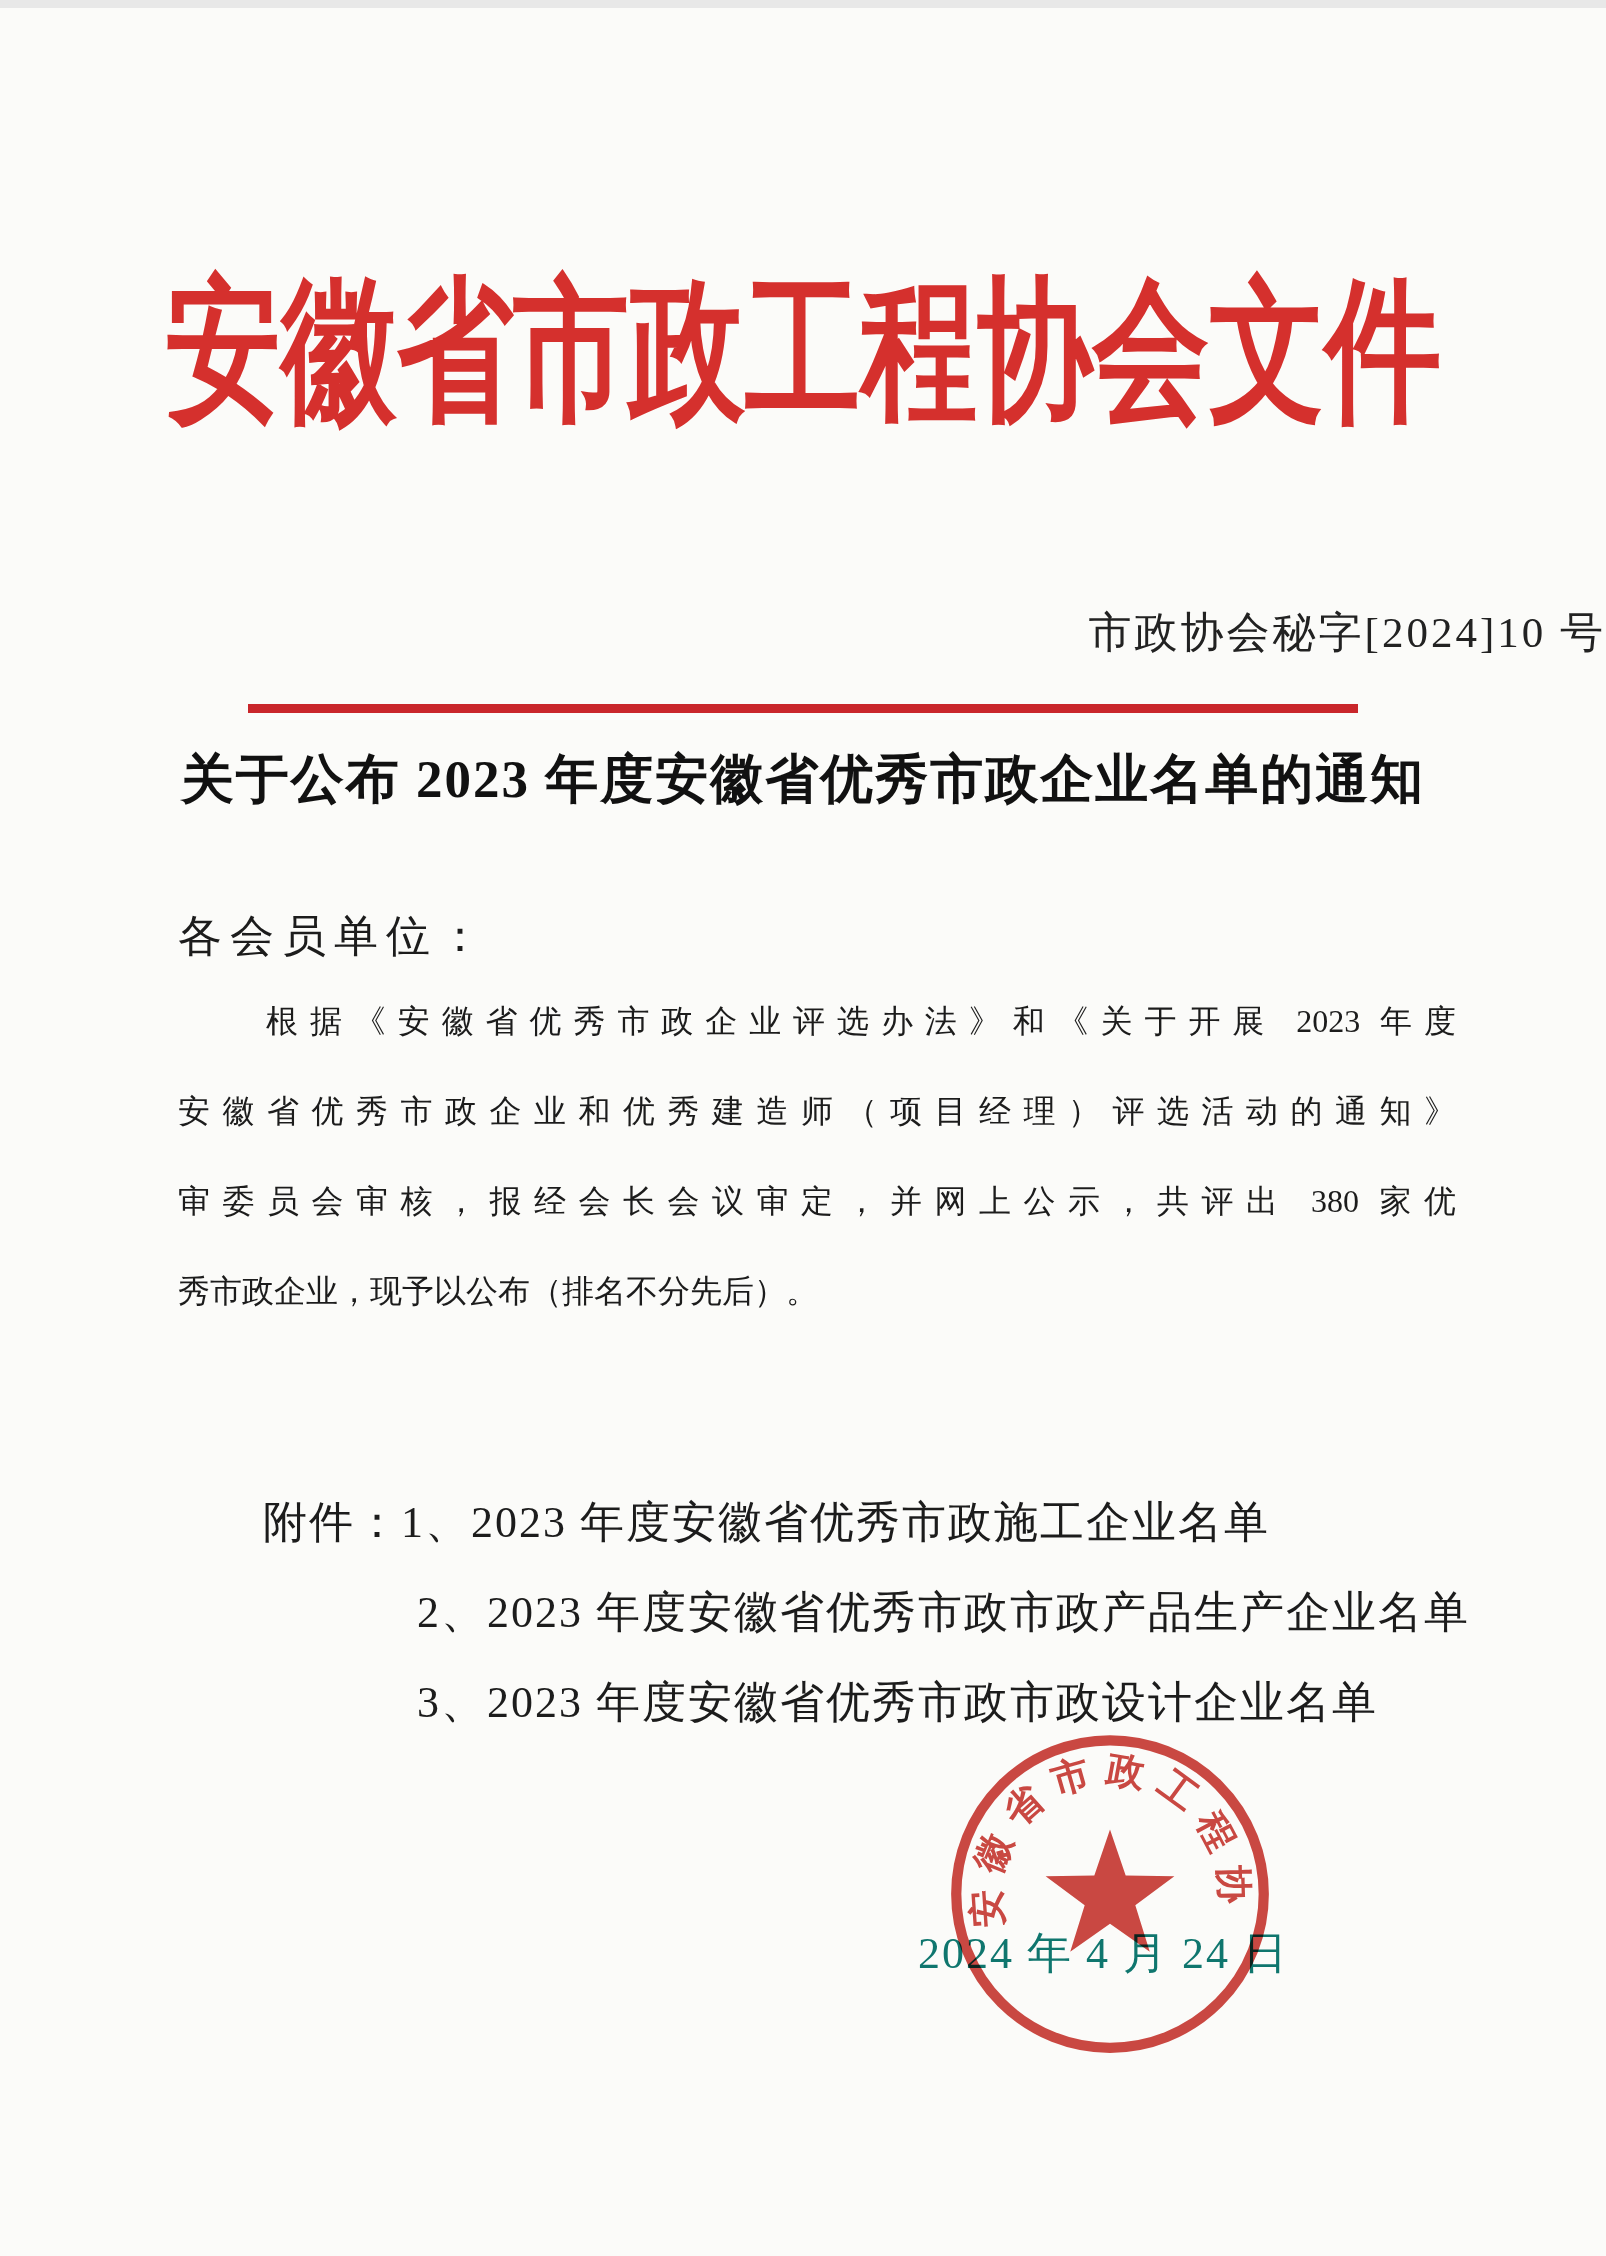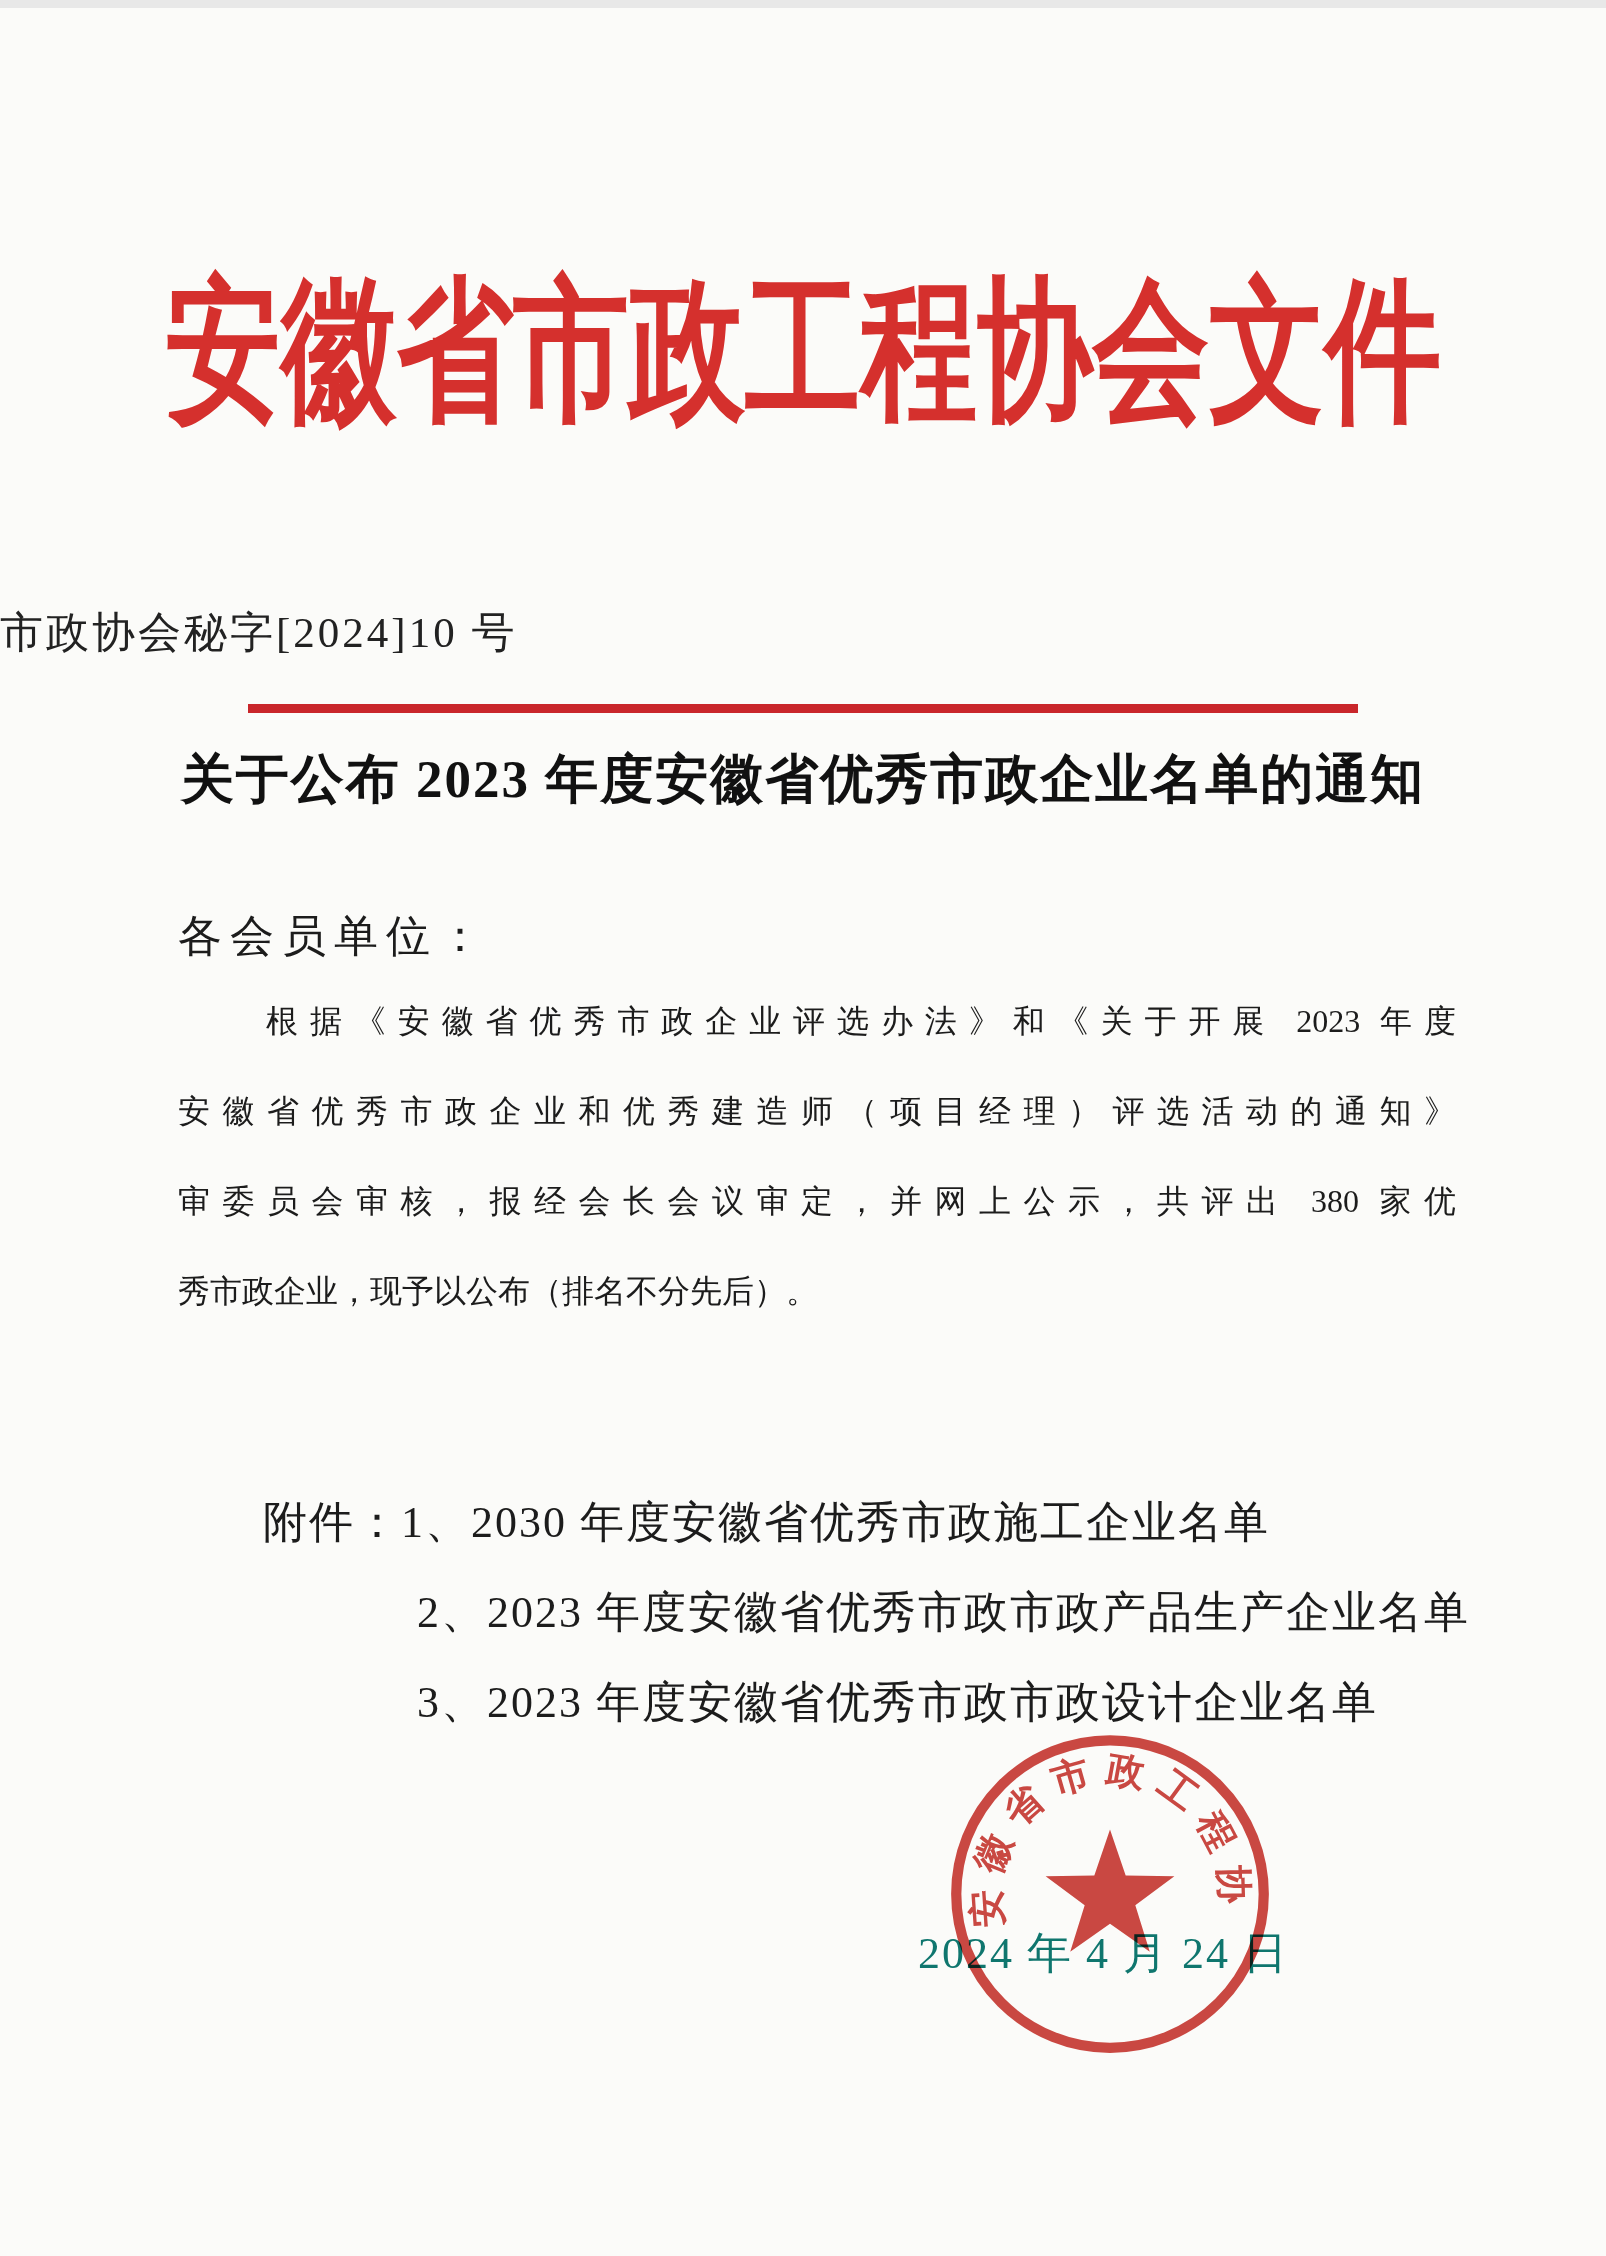--- a/index.html
+++ b/index.html
@@ -20,21 +20,21 @@
     font-weight:900;
     line-height:172px;
     letter-spacing:0px;
     color:#d5302d;
     transform:scaleY(1.34);
     transform-origin:50% 50%;
     white-space:nowrap;
   }
   .doc-number{
     position:absolute;top:596px;left:0;width:100%;
-    text-align:left;
+    text-align:right;
     font-size:43px;
     letter-spacing:3px;
     color:#222;
   }
   .red-rule{
     position:absolute;top:696px;left:248px;
     width:1110px;height:9px;
     background:#c9262b;
   }
   .subject{
@@ -104,21 +104,21 @@
   <div class="salutation">各会员单位：</div>
 
   <div class="body-para">
     <div class="bline fill indent">根据《安徽省优秀市政企业评选办法》和《关于开展 2023 年度</div>
     <div class="bline fill">安徽省优秀市政企业和优秀建造师（项目经理）评选活动的通知》</div>
     <div class="bline fill">审委员会审核，报经会长会议审定，并网上公示，共评出 380 家优</div>
     <div class="bline">秀市政企业，现予以公布（排名不分先后）。</div>
   </div>
 
   <div class="attachments">
-    <div class="attach-line">附件：1、2030 年度安徽省优秀市政施工企业名单</div>
+    <div class="attach-line">附件：1、2023 年度安徽省优秀市政施工企业名单</div>
     <div class="attach-line attach-hang">2、2023 年度安徽省优秀市政市政产品生产企业名单</div>
     <div class="attach-line attach-hang">3、2023 年度安徽省优秀市政市政设计企业名单</div>
   </div>
 
   <div class="date-line">2024 年 4 月 24 日</div>
 
   <svg class="seal" viewBox="0 0 320 320" xmlns="http://www.w3.org/2000/svg">
     <circle cx="160" cy="160" r="150" fill="none" stroke-width="10" stroke="#c8352e"></circle>
     <polygon points="160,97 144.7,142 97.2,142.6 135.3,171 121.2,216.4 160,189 198.8,216.4 184.7,171 222.8,142.6 175.3,142" fill="#c8352e"></polygon>
     <path id="sealArc" d="M 58.5 196.9 A 108 108 0 1 1 261.5 196.9" fill="none"></path>

